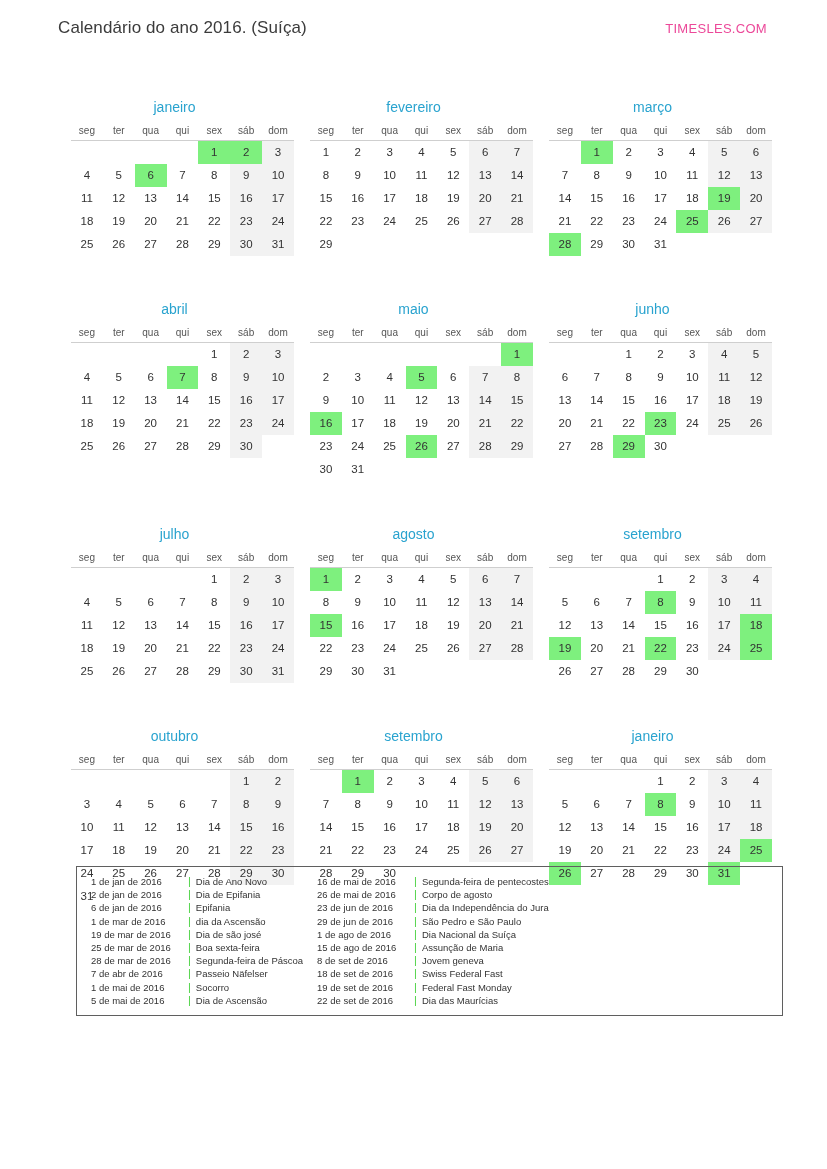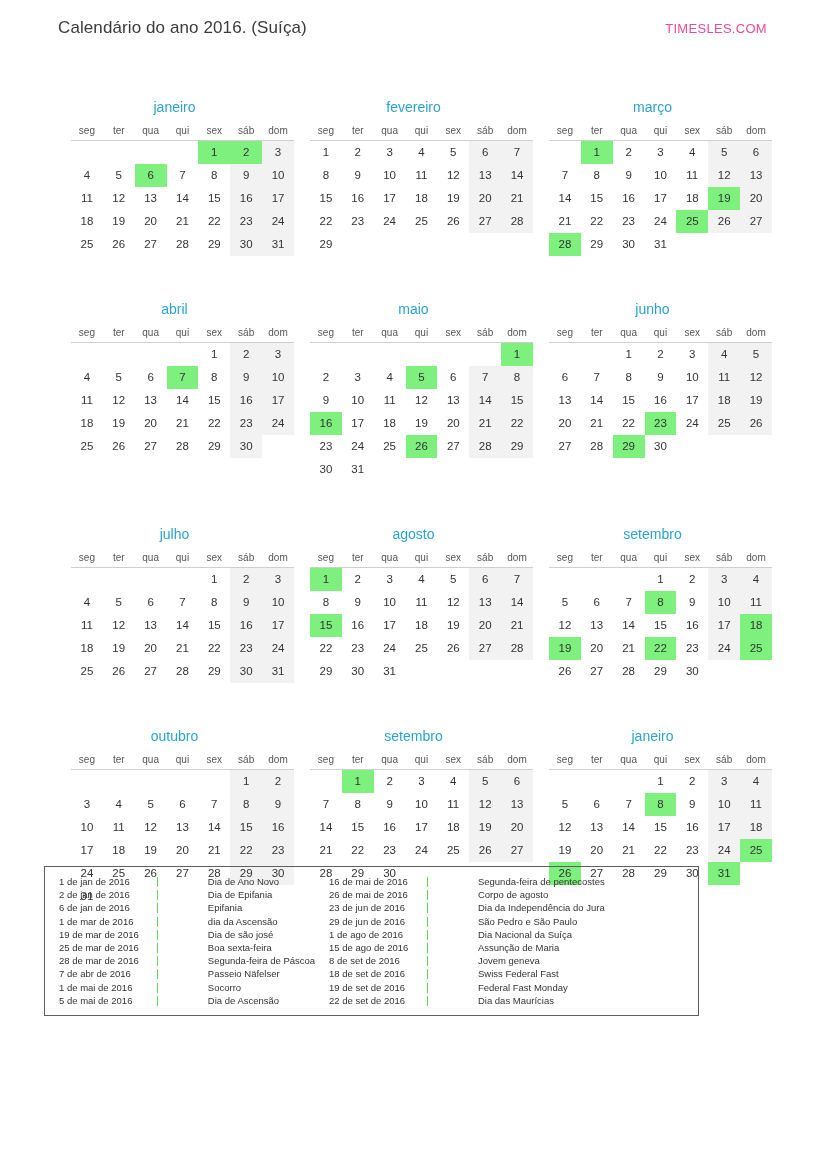--- a/index.html
+++ b/index.html
@@ -78,23 +78,23 @@
     width: 100%;
     height: 23px;
     line-height: 23px;
   }
   td.we .cell { background: #f2f2f2; }
   td.hl .cell { background: #7ef07e; }
   td.empty .cell { background: transparent; }
   
   .legend {
     position: absolute;
-    left: 44px;
+    left: 76px;
     top: 866px;
-    width: 655px;
+    width: 707px;
     border: 1px solid #5f5f5f;
     padding: 8px 10px 8px 14px;
     display: grid;
     grid-template-columns: repeat(3, 1fr);
     column-gap: 14px;
   }
   .legend-col { display: flex; flex-direction: column; }
   .legend-row {
     display: flex;
     align-items: baseline;
@@ -103,21 +103,21 @@
     color: #333;
     white-space: nowrap;
   }
   .legend-date { width: 95px; flex: none; }
   .legend-sep {
     color: #48d13f;
     font-size: 11px;
     margin-right: 5px;
     margin-left: 2px;
   }
-  .legend-name { flex: 1; overflow: hidden; margin-left: 44px; }
+  .legend-name { flex: 1; overflow: hidden; }
 </style>
 </head>
 <body>
 
 <div class="page">
 
   <div class="header">
     <div class="title">Calendário do ano 2016. (Suíça)</div>
     <div class="brand">TIMESLES.COM</div>
   </div>

